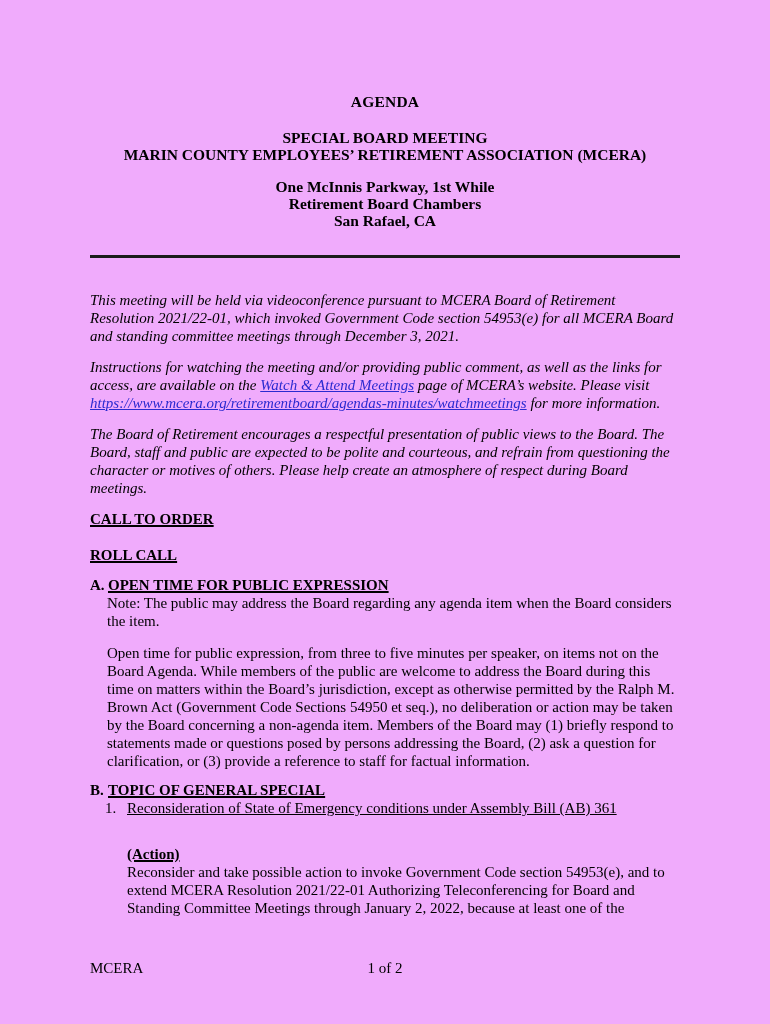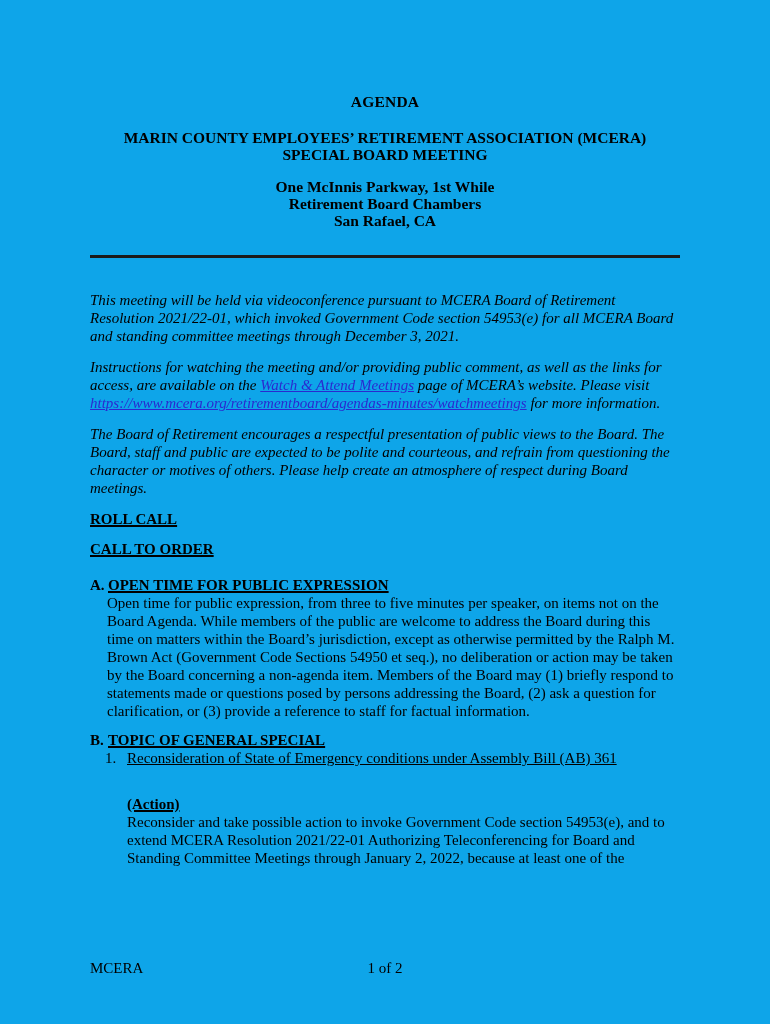--- a/index.html
+++ b/index.html
@@ -2,21 +2,21 @@
 <html><head>
 <meta charset="utf-8">
 <style>
   * { margin: 0; padding: 0; box-sizing: border-box; }
   html, body { background: #e8e8e8; }
   .page {
     position: relative;
     width: 770px;
     height: 1024px;
     margin: 0 auto;
-    background: #0ea5e9;
+    background: #f0abfc;
     font-family: "Liberation Serif", serif;
     color: #000000;
     overflow: hidden;
   }
   .content {
     padding: 93px 90px 0 90px;
   }
   
   .doc-header {
     text-align: center;
@@ -89,49 +89,50 @@
 </style>
 </head>
 <body>
 
 <div class="page">
   <div class="content">
 
     <div class="doc-header">
       <div class="doc-title">AGENDA</div>
       <div class="meeting-block">
+        <div>SPECIAL BOARD MEETING</div>
         <div>MARIN COUNTY EMPLOYEES’ RETIREMENT ASSOCIATION (MCERA)</div>
-        <div>SPECIAL BOARD MEETING</div>
       </div>
       <div class="address-block">
         <div>One McInnis Parkway, 1st While</div>
         <div>Retirement Board Chambers</div>
         <div>San Rafael, CA</div>
       </div>
     </div>
 
     <div class="header-divider"></div>
 
     <div class="body-text">
 
       <p class="para para-first">This meeting will be held via videoconference pursuant to MCERA Board of Retirement Resolution 2021/22-01, which invoked Government Code section 54953(e) for all MCERA Board and standing committee meetings through December 3, 2021.</p>
 
       <p class="para"><span>Instructions for watching the meeting and/or providing public comment, as well as the links for access, are available on the </span><a class="link" style="color: rgb(42, 42, 208);">Watch &amp; Attend Meetings</a><span> page of MCERA’s website. Please visit </span><a class="link" style="color: rgb(42, 42, 208);">https://www.mcera.org/retirementboard/agendas-minutes/watchmeetings</a><span> for more information.</span></p>
 
       <p class="para">The Board of Retirement encourages a respectful presentation of public views to the Board. The Board, staff and public are expected to be polite and courteous, and refrain from questioning the character or motives of others. Please help create an atmosphere of respect during Board meetings.</p>
 
+      <div class="standalone-heading">CALL TO ORDER</div>
+
       <div class="standalone-heading roll">ROLL CALL</div>
-
-      <div class="standalone-heading">CALL TO ORDER</div>
 
       <div class="section-heading">
         <span class="section-letter">A.</span>
         <span class="section-title">OPEN TIME FOR PUBLIC EXPRESSION</span>
       </div>
       <div class="section-body">
+        <p class="note-para">Note: The public may address the Board regarding any agenda item when the Board considers the item.</p>
         <p class="open-time-para">Open time for public expression, from three to five minutes per speaker, on items not on the Board Agenda. While members of the public are welcome to address the Board during this time on matters within the Board’s jurisdiction, except as otherwise permitted by the Ralph M. Brown Act (Government Code Sections 54950 et seq.), no deliberation or action may be taken by the Board concerning a non-agenda item. Members of the Board may (1) briefly respond to statements made or questions posed by persons addressing the Board, (2) ask a question for clarification, or (3) provide a reference to staff for factual information.</p>
       </div>
 
       <div class="section-heading">
         <span class="section-letter">B.</span>
         <span class="section-title">TOPIC OF GENERAL SPECIAL</span>
       </div>
       <div class="numbered-item">
         <span class="item-number">1.</span>
         <div>

